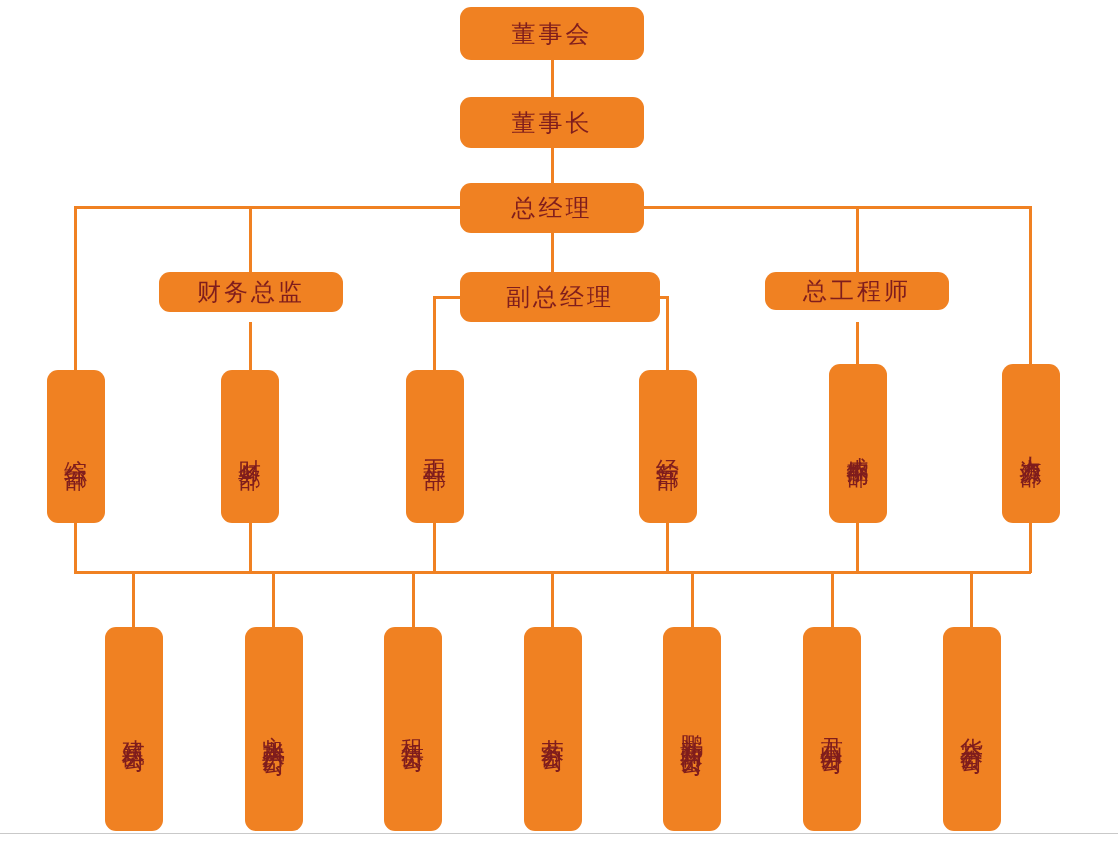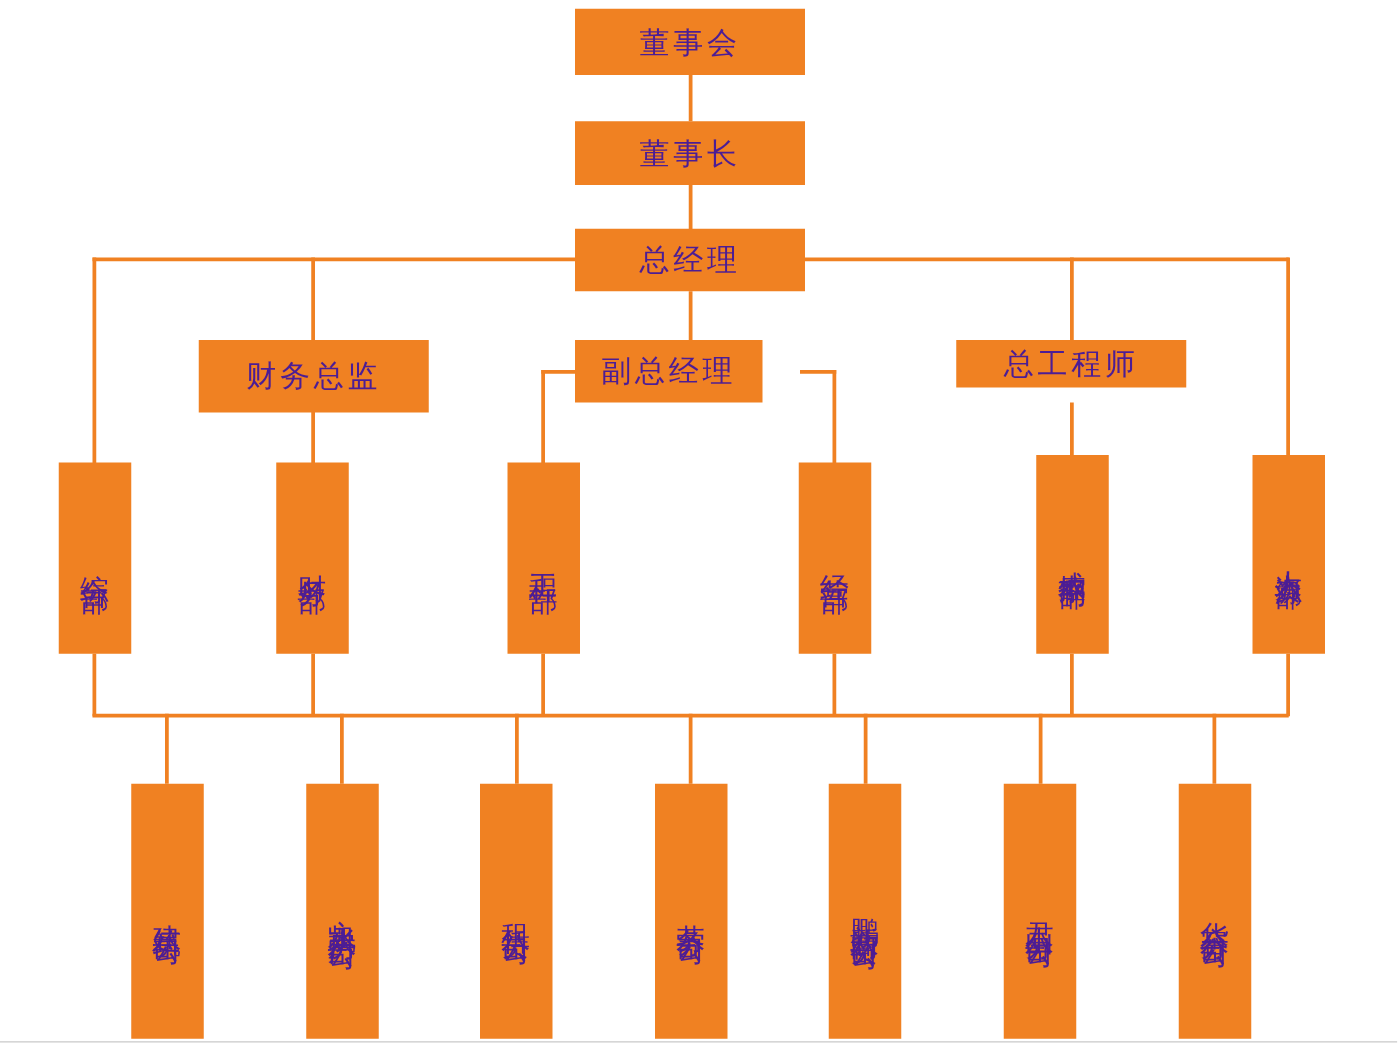--- a/index.html
+++ b/index.html
@@ -12,27 +12,28 @@
     width: 1118px;
     height: 841px;
     background: #ffffff;
     font-family: "Liberation Sans", "DejaVu Sans", sans-serif;
     overflow: hidden;
   }
   
   .node {
     position: absolute;
     background: #F08122;
-    color: #4c1d95;
+    color: #7f1d1d;
     display: flex;
     align-items: center;
     justify-content: center;
     box-sizing: border-box;
     z-index: 3;
     letter-spacing: 1px;
+    border-radius: 11px;
   }
   .node.h {
     font-size: 24px;
     letter-spacing: 3px;
   }
   .node.v {
     font-size: 23px;
     writing-mode: vertical-rl;
     text-orientation: upright;
     letter-spacing: 4px;
@@ -114,25 +115,25 @@
   </div>
 
   <div class="node h" style="left:460px; top:97px; width:184px; height:51px;">
     <span>董事长</span>
   </div>
 
   <div class="node h" style="left:460px; top:183px; width:184px; height:50px;">
     <span>总经理</span>
   </div>
 
-  <div class="node h" style="left:159px; top:272px; width:184px; height:58px;">
+  <div class="node h" style="left:159px; top:272px; width:184px; height:40px;">
     <span>财务总监</span>
   </div>
 
-  <div class="node h" style="left:460px; top:272px; width:150px; height:50px;">
+  <div class="node h" style="left:460px; top:272px; width:200px; height:50px;">
     <span>副总经理</span>
   </div>
 
   <div class="node h" style="left:765px; top:272px; width:184px; height:38px;">
     <span>总工程师</span>
   </div>
 
   <div class="node v" style="left:47px; top:370px; width:58px; height:153px;">
     <span>综合部</span>
   </div>

